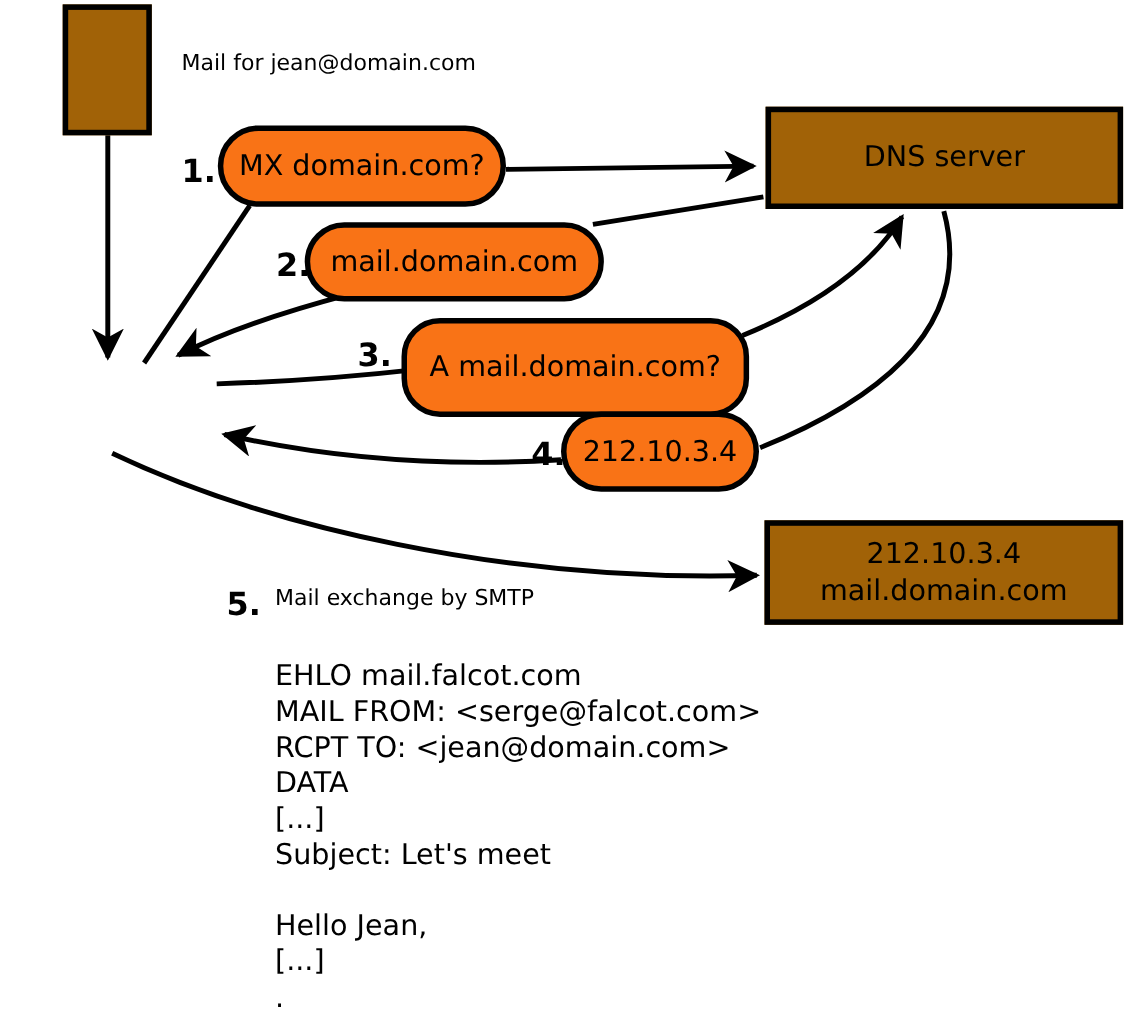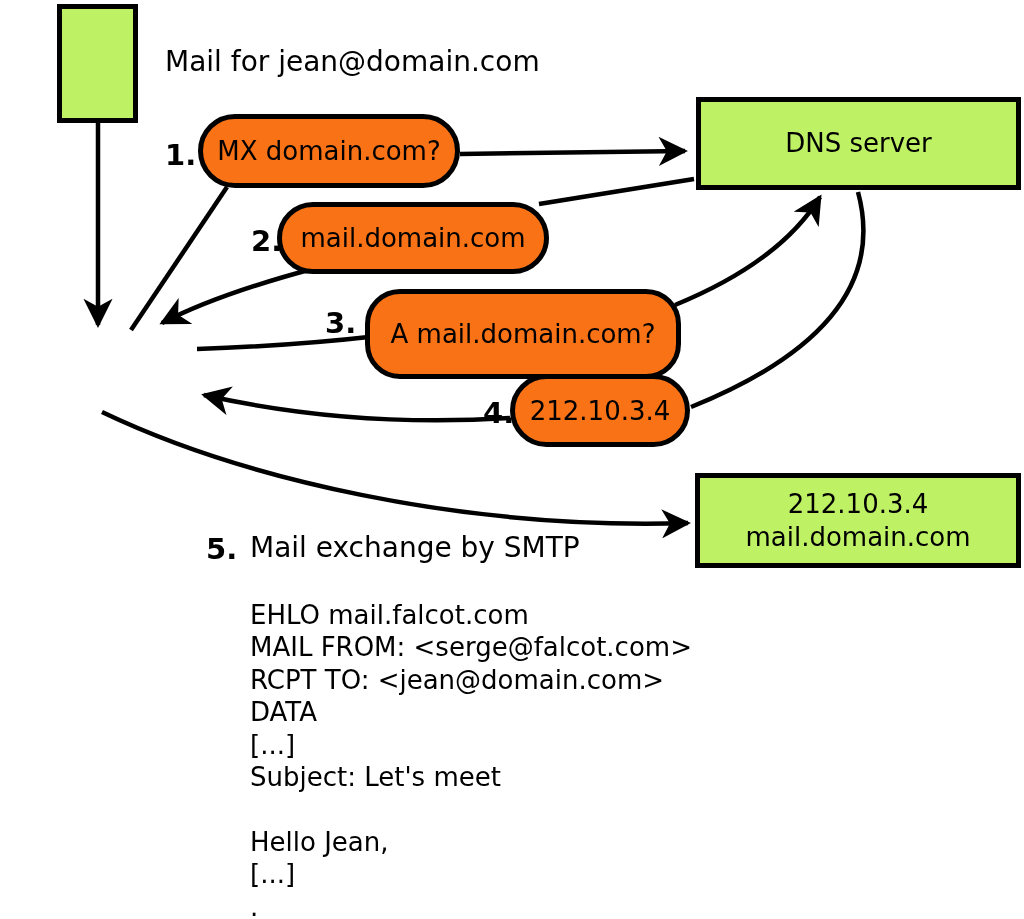--- a/index.html
+++ b/index.html
@@ -4,31 +4,31 @@
 <style>
   html,body{margin:0;padding:0;background:#fff;}
   .canvas{
     position:relative;width:1024px;height:919px;background:#ffffff;
     font-family:"DejaVu Sans","Liberation Sans",sans-serif;color:#000;
     overflow:hidden;
   }
   svg.arrows{position:absolute;left:0;top:0;width:1024px;height:919px;}
   svg.arrows path{stroke:#000;fill:none;stroke-width:4.5px;}
   .node{
-    position:absolute;box-sizing:border-box;border:5px solid #000;background:#bef264;
+    position:absolute;box-sizing:border-box;border:5px solid #000;background:#a16207;
     display:flex;align-items:center;justify-content:center;text-align:center;
     font-size:26px;line-height:33px;
   }
   .pill{
     position:absolute;box-sizing:border-box;border:5px solid #000;background:#f97316;
     display:flex;align-items:center;justify-content:center;text-align:center;
     font-size:26px;
   }
   .stepnum{position:absolute;font-size:29px;font-weight:bold;}
-  .freetext{position:absolute;font-size:28px;white-space:nowrap;}
+  .freetext{position:absolute;font-size:20px;white-space:nowrap;}
   .smtp{
     position:absolute;font-size:26px;line-height:32.4px;white-space:pre;
   }
 </style>
 </head>
 <body>
 
 <div class="canvas">
 
   <svg class="arrows" viewBox="0 0 1024 919">

